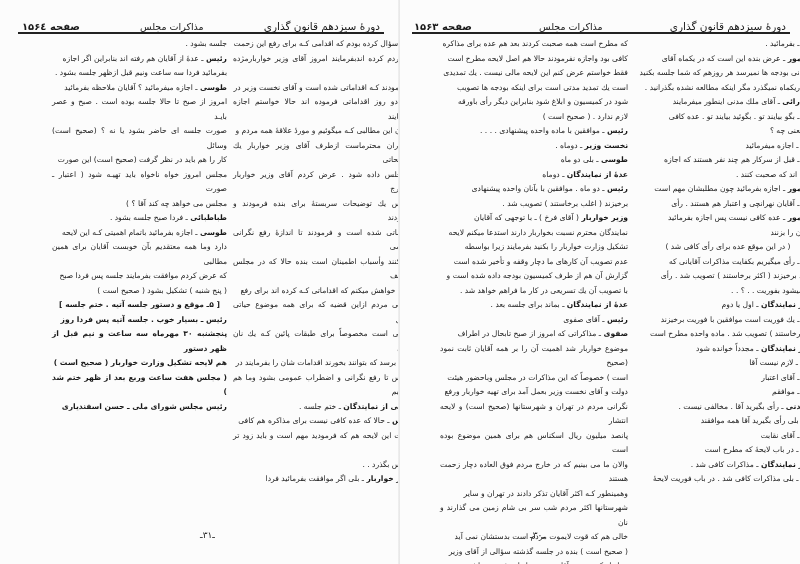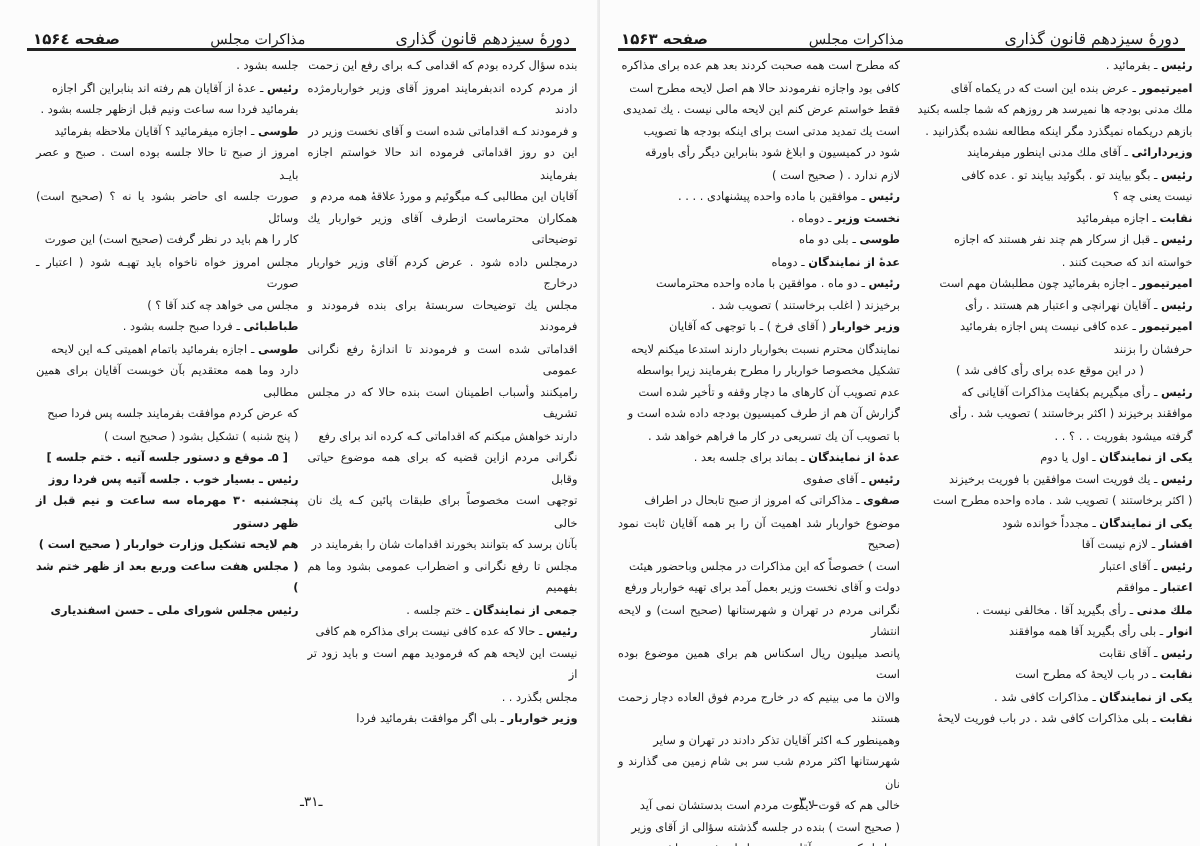--- a/index.html
+++ b/index.html
@@ -27,21 +27,21 @@
   .header .h-mid { font-size: 9.5px; }
   .header .h-page { font-size: 10px; font-weight: bold; }
   .rule {
     position: absolute; top: 32px; height: 2px; background: #222;
   }
   .page.left .rule { left: 18px; width: 366px; }
   .page.right .rule { left: 12px; width: 378px; }
   .col {
     position: absolute; top: 37px;
     direction: rtl; text-align: justify;
-    font-size: 7.6px; line-height: 14.5px;
+    font-size: 7.6px; line-height: 14.5px; margin-left: 28px;
   }
   .col p { margin: 0; }
   .col .sp { font-weight: bold; }
   .col .center { text-align: center; }
   .col .boldline { font-weight: bold; }
   .page.left .col-r { left: 205px; width: 180px; }
   .page.left .col-l { left: 24px; width: 175px; }
   .page.right .col-r { left: 205px; width: 190px; }
   .page.right .col-l { left: 12px; width: 188px; }
   .footer-num {
@@ -158,25 +158,25 @@
       <p><span>که مطرح است همه صحبت کردند بعد هم عده برای مذاکره</span></p>
       <p><span>کافی بود واجازه نفرمودند حالا هم اصل لایحه مطرح است</span></p>
       <p><span>فقط خواستم عرض کنم این لایحه مالی نیست . یك تمدیدی</span></p>
       <p><span>است یك تمدید مدتی است برای اینکه بودجه ها تصویب</span></p>
       <p><span>شود در کمیسیون و ابلاغ شود بنابراین دیگر رأی باورقه</span></p>
       <p><span>لازم ندارد . ( صحیح است )</span></p>
       <p><span class="sp">رئیس</span> <span>ـ موافقین با ماده واحده پیشنهادی . . . .</span></p>
       <p><span class="sp">نخست وزیر</span> <span>ـ دوماه .</span></p>
       <p><span class="sp">طوسی</span> <span>ـ بلی دو ماه</span></p>
       <p><span class="sp">عدهٔ از نمایندگان</span> <span>ـ دوماه</span></p>
-      <p><span class="sp">رئیس</span> <span>ـ دو ماه . موافقین با ماده واحده محترماست</span></p>
+      <p><span class="sp">رئیس</span> <span>ـ دو ماه . موافقین با بآنان واحده پیشنهادی</span></p>
       <p><span>برخیزند ( اغلب برخاستند ) تصویب شد .</span></p>
       <p><span class="sp">وزیر خواربار</span> <span>( آقای فرخ ) ـ با توجهی که آقایان</span></p>
       <p><span>نمایندگان محترم نسبت بخواربار دارند استدعا میکنم لایحه</span></p>
-      <p><span>تشکیل مخصوصا خواربار را مطرح بفرمایند زیرا بواسطه</span></p>
+      <p><span>تشکیل وزارت خواربار را بکنید بفرمایند زیرا بواسطه</span></p>
       <p><span>عدم تصویب آن کارهای ما دچار وقفه و تأخیر شده است</span></p>
       <p><span>گزارش آن هم از طرف کمیسیون بودجه داده شده است و</span></p>
       <p><span>با تصویب آن یك تسریعی در کار ما فراهم خواهد شد .</span></p>
       <p><span class="sp">عدهٔ از نمایندگان</span> <span>ـ بماند برای جلسه بعد .</span></p>
       <p><span class="sp">رئیس</span> <span>ـ آقای صفوی</span></p>
       <p><span class="sp">صفوی</span> <span>ـ مذاکراتی که امروز از صبح تابحال در اطراف</span></p>
       <p><span>موضوع خواربار شد اهمیت آن را بر همه آقایان ثابت نمود (صحیح</span></p>
       <p><span>است ) خصوصاً که این مذاکرات در مجلس وباحضور هیئت</span></p>
       <p><span>دولت و آقای نخست وزیر بعمل آمد برای تهیه خواربار ورفع</span></p>
       <p><span>نگرانی مردم در تهران و شهرستانها (صحیح است) و لایحه انتشار</span></p>

